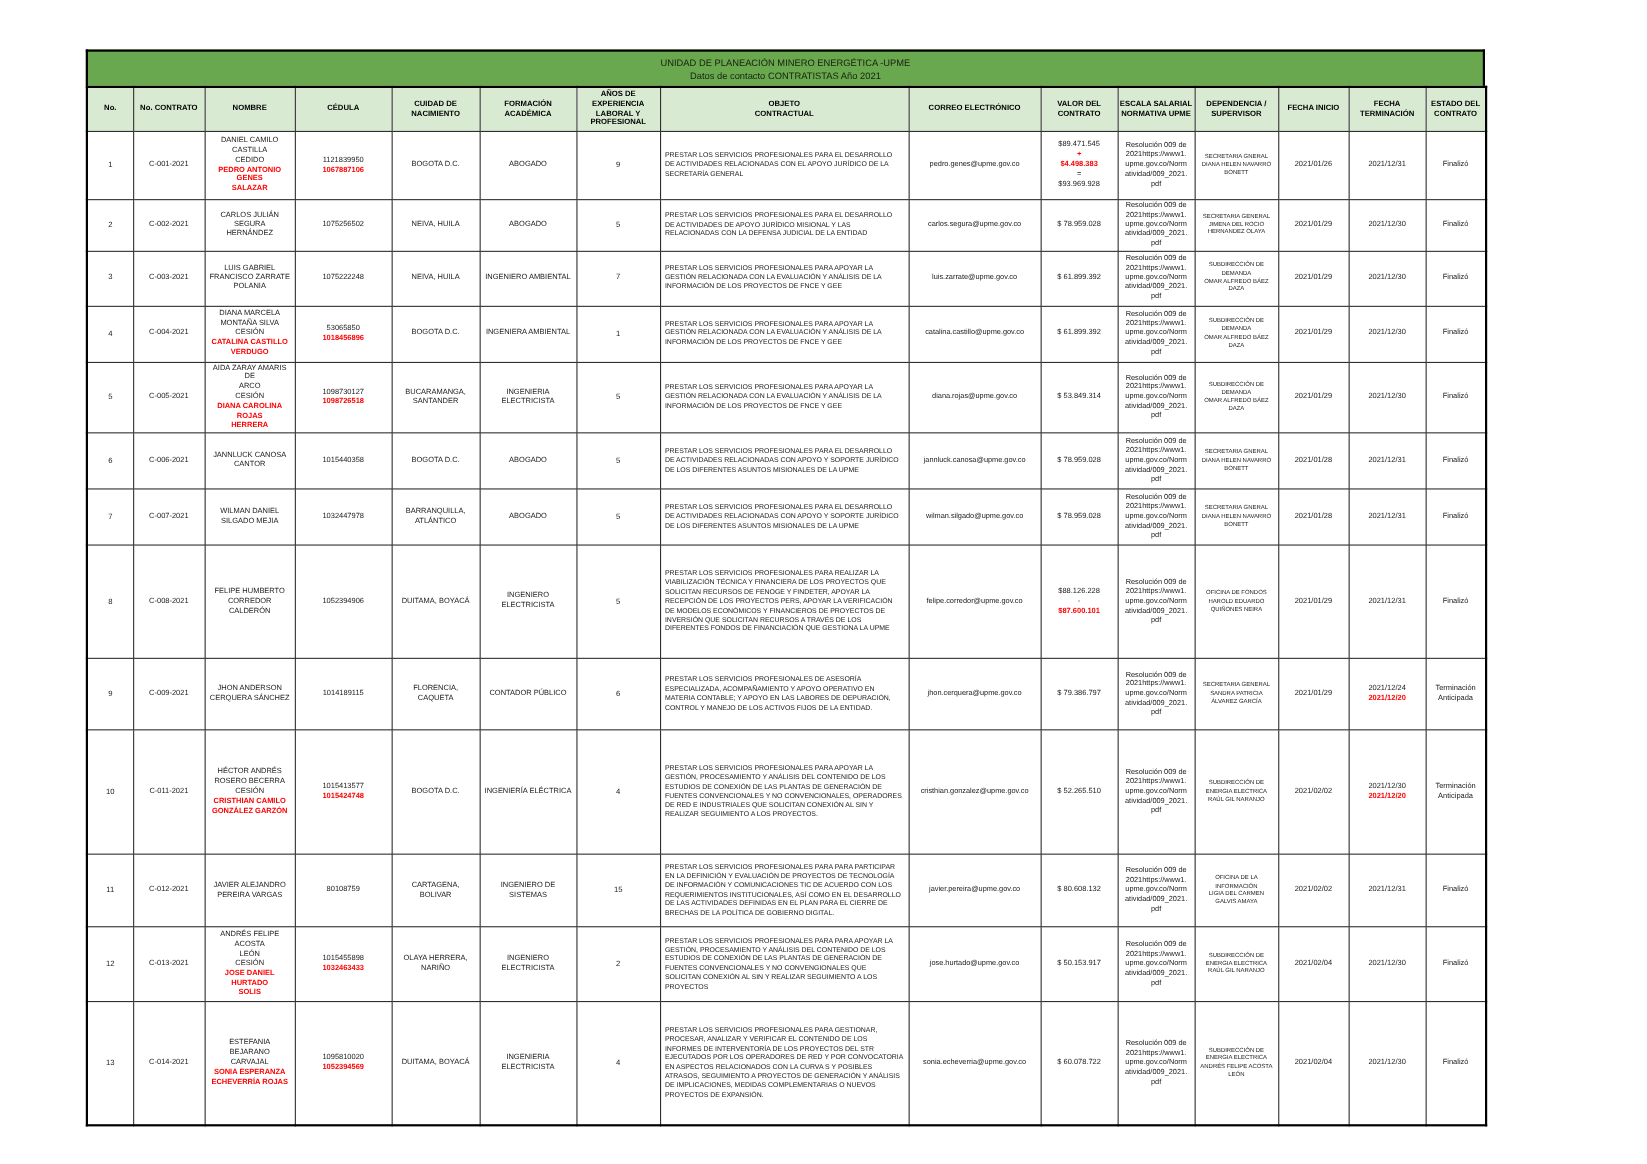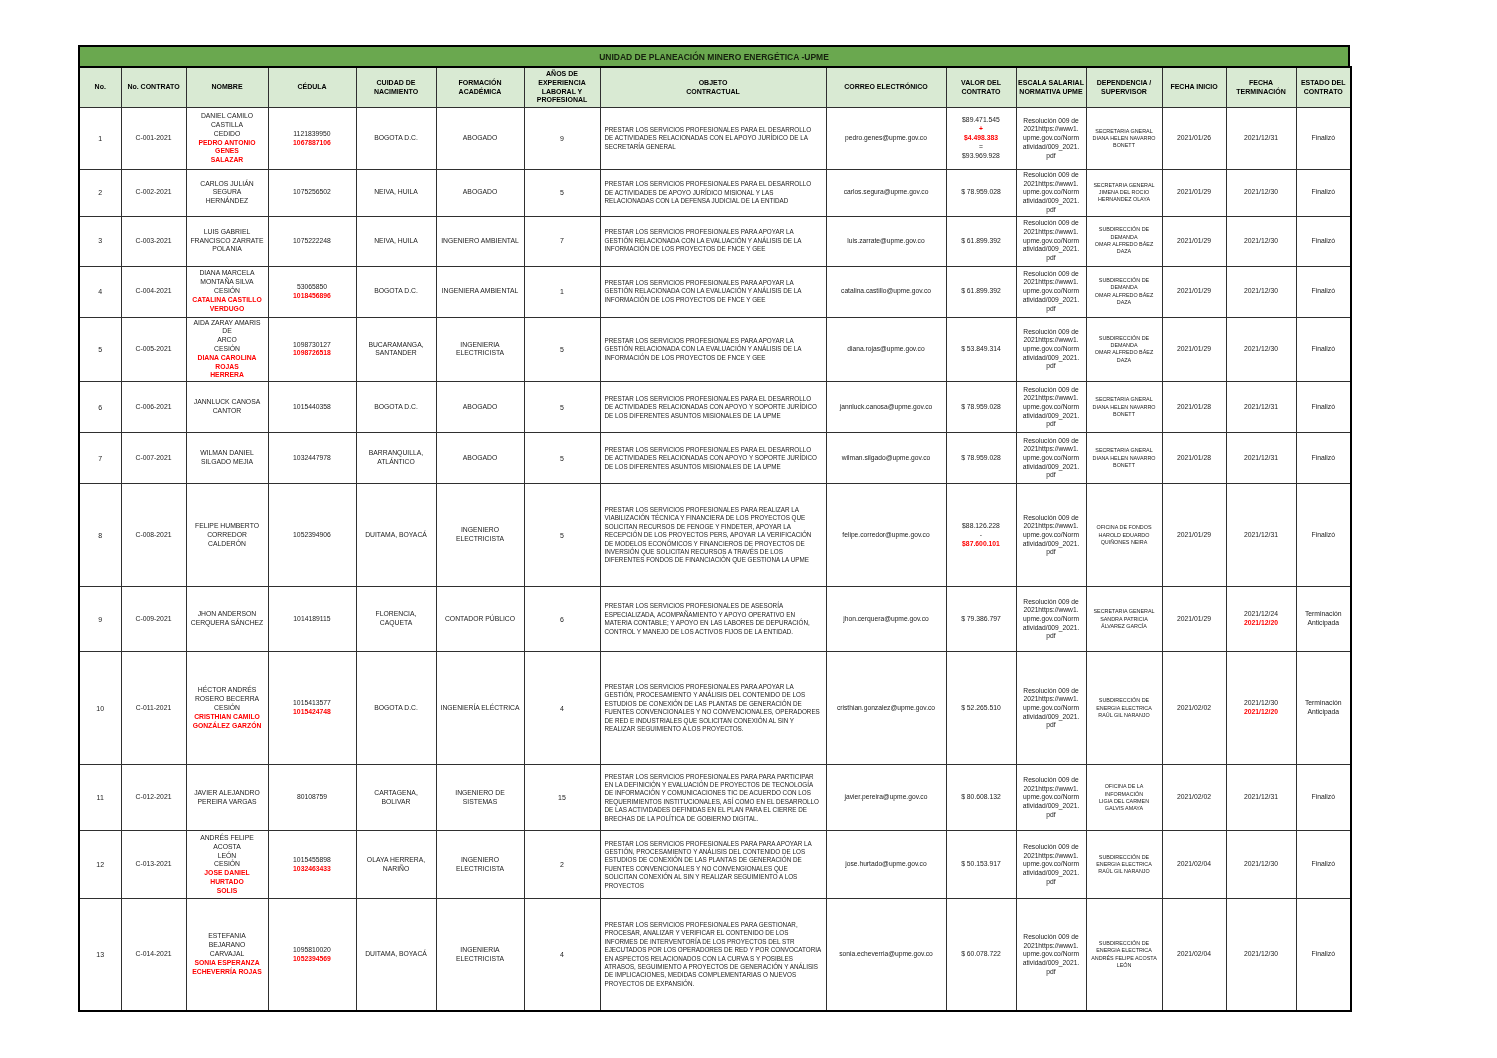--- a/index.html
+++ b/index.html
@@ -1,38 +1,39 @@
 <!DOCTYPE html>
 <html><head>
 <meta charset="utf-8">
 <style>
   html,body{margin:0;padding:0;background:#ffffff;}
   body{width:1497px;height:1058px;position:relative;font-family:"Liberation Sans",sans-serif;color:#1a1a1a;}
   .sheet{position:absolute;left:78px;top:45px;width:1272px;}
   .title-band{box-sizing:border-box;width:1272px;background:#6aa84f;border:2px solid #000;border-bottom:none;text-align:center;padding:4px 0 3px 0;}
-  .title-band .t-line{font-weight:bold;font-size:8.5px;line-height:12px;color:#16220e;text-align:center;}
+  .title-band .t-line{font-weight:normal;font-size:8.5px;line-height:12px;color:#16220e;text-align:center;}
   table{border-collapse:collapse;table-layout:fixed;width:1272px;border:2px solid #000;}
   th,td{box-sizing:border-box;border:1px solid #2f2f2f;overflow:hidden;vertical-align:middle;}
   th{background:#d9ead3;font-size:7px;font-weight:bold;text-align:center;line-height:1.25;padding:2px 1px;white-space:pre-line;color:#000;}
   td{font-size:6.8px;text-align:center;padding:1px 3px;line-height:1.3;}
   .part{white-space:pre-line;}
   .red{color:#ff0000;font-weight:bold;}
   td.col-objeto{text-align:left;font-size:6.3px;line-height:1.34;padding:2px 4px;}
   td.col-escala{word-break:break-all;font-size:6.7px;padding:1px 6px;}
   td.col-dependencia{font-size:5.4px;line-height:1.35;}
   td.col-correo{font-size:6.7px;}
   td.col-no,td.col-anios{font-size:7px;}
   td.col-estado{font-size:6.8px;}
 </style>
 </head>
 <body>
 
 <div class="sheet">
   <div class="title-band">
     <div class="t-line">UNIDAD DE PLANEACIÓN MINERO ENERGÉTICA -UPME</div>
+    <div class="t-line">Datos de contacto CONTRATISTAS Año 2021</div>
   </div>
   <table id="ctable">
       <colgroup>
         <col style="width: 42px;">
         <col style="width: 65px;">
         <col style="width: 82px;">
         <col style="width: 88px;">
         <col style="width: 80px;">
         <col style="width: 88px;">
         <col style="width: 76px;">

